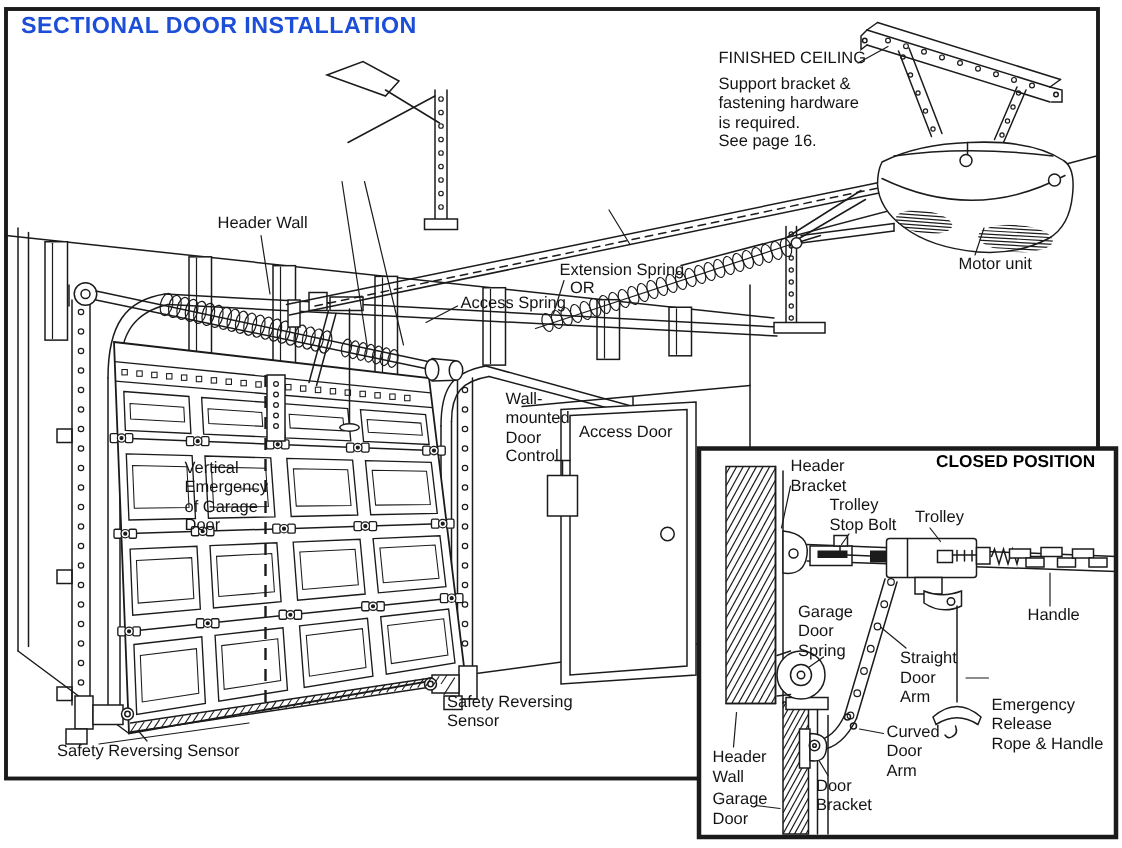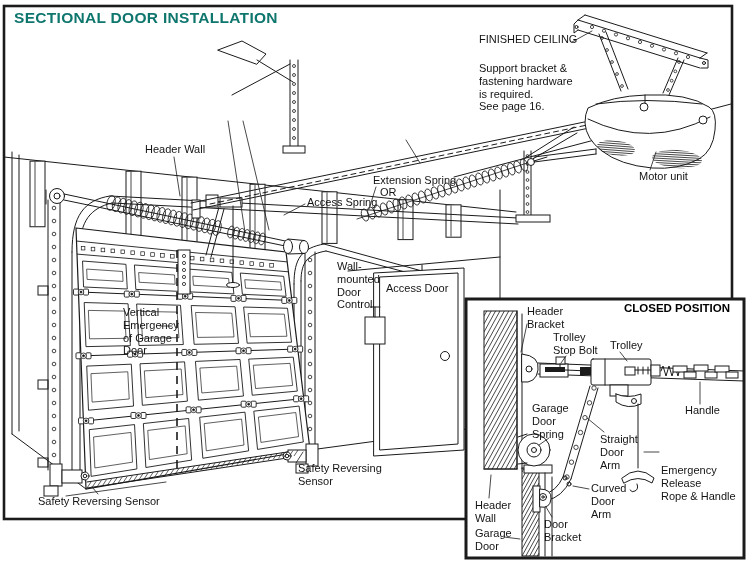--- a/index.html
+++ b/index.html
@@ -5,21 +5,21 @@
   html,body{margin:0;padding:0;background:#fff;}
   .stage{position:relative;width:748px;height:565px;background:#fff;overflow:hidden;
          font-family:"Liberation Sans",sans-serif;}
   #art{position:absolute;left:0;top:0;width:748px;height:565px;}
   #art .s{stroke:#1b1b1b;fill:none;stroke-width:1;stroke-linecap:round;}
   #art .sw{stroke:#1b1b1b;fill:#fff;stroke-width:1;}
   #art .f{fill:#1b1b1b;stroke:none;}
   #art .thin{stroke-width:.8;}
   .lbl{position:absolute;font:11px/1.16 "Liberation Sans",sans-serif;color:#141414;
        white-space:pre-line;z-index:5;}
-  .title{font:bold 15.5px/1.1 "Liberation Sans",sans-serif;letter-spacing:.3px;color:#0f766e;}
+  .title{font:bold 15.5px/1.1 "Liberation Sans",sans-serif;letter-spacing:.3px;color:#1d4ed8;}
   .inset-title{font:bold 11.5px/1.1 "Liberation Sans",sans-serif;color:#000;}
 </style>
 </head>
 <body>
 
 <div class="stage">
 
   <svg id="art" viewBox="0 0 748 565">
     <defs>
       <clipPath id="clipWall">
@@ -692,21 +692,21 @@
         <path d="M489,498 L491,475"></path>
         <path d="M552,517 L546,507"></path>
         <path d="M504,537 L520,539"></path>
       </g>
     </g>
   </svg>
 
   <div class="lbl title" style="left:14px;top:9px">SECTIONAL DOOR INSTALLATION</div>
   <div class="lbl" style="left:145px;top:143px">Header Wall</div>
   <div class="lbl" style="left:479px;top:33px">FINISHED CEILING</div>
-  <div class="lbl" style="left:479px;top:62px">Support bracket &amp;
+  <div class="lbl" style="left:479px;top:50px">Support bracket &amp;
 fastening hardware
 is required.
 See page 16.</div>
   <div class="lbl" style="left:373px;top:174px">Extension Spring</div>
   <div class="lbl" style="left:380px;top:186px">OR</div>
   <div class="lbl" style="left:307px;top:196px">Access Spring</div>
   <div class="lbl" style="left:639px;top:170px">Motor unit</div>
   <div class="lbl" style="left:337px;top:260px">Wall-
 mounted
 Door

